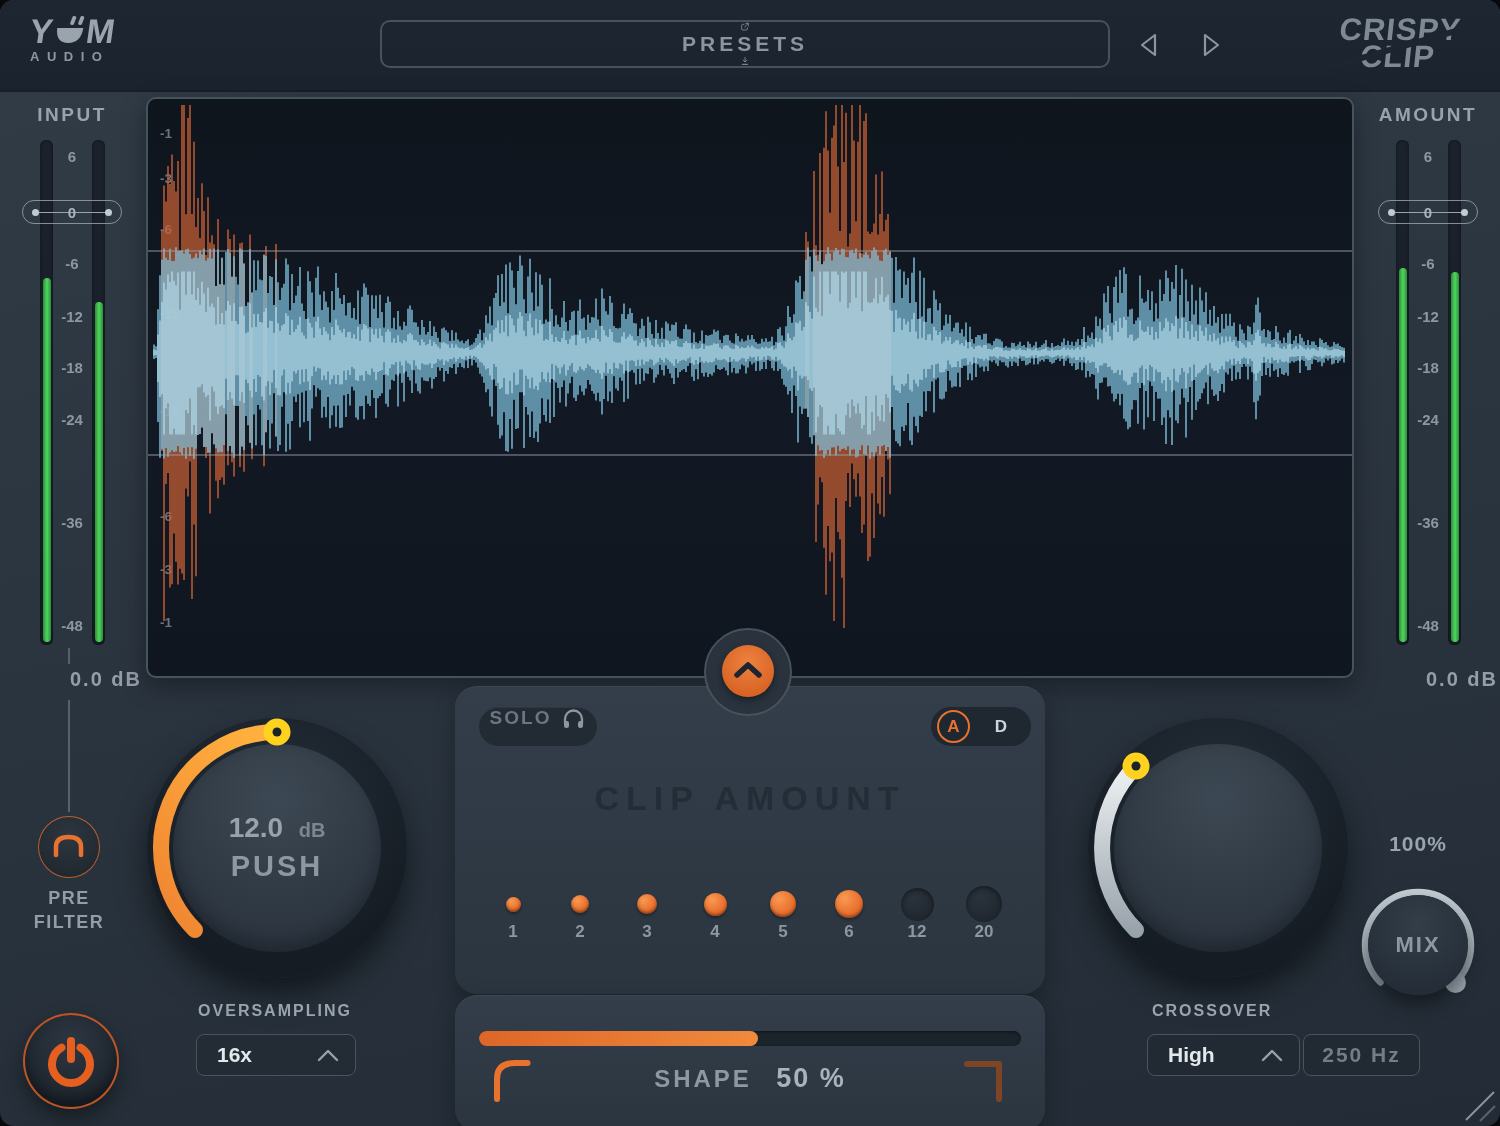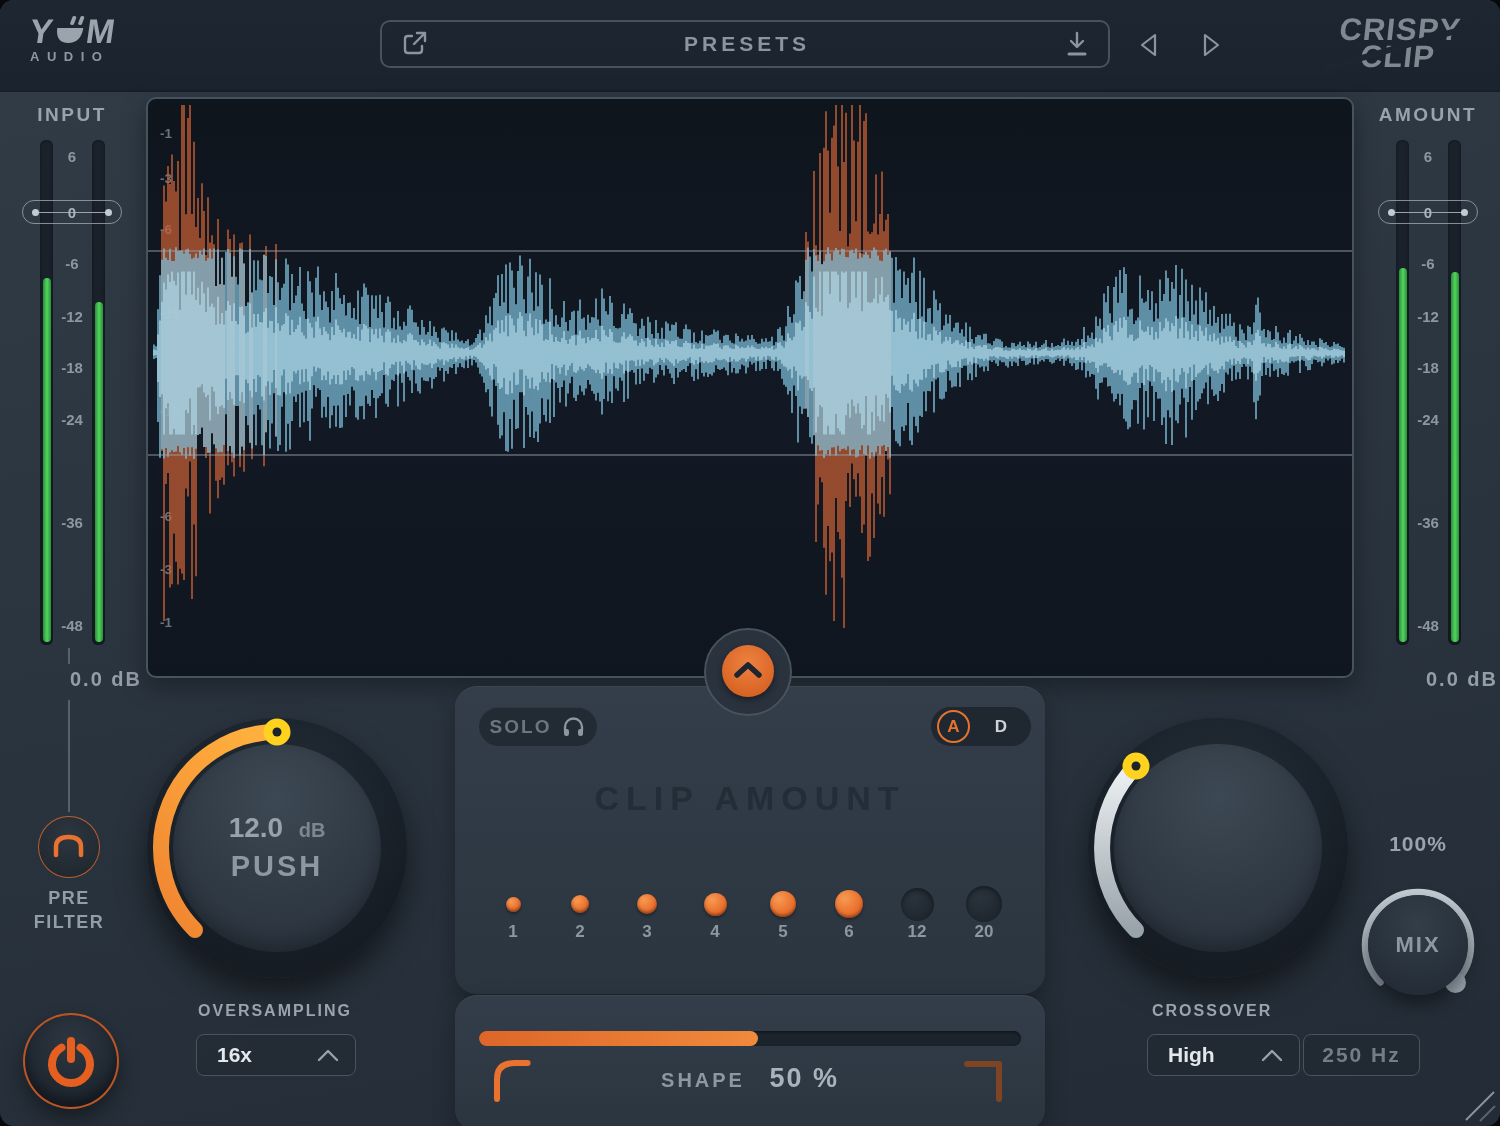--- a/index.html
+++ b/index.html
@@ -7,21 +7,21 @@
   .app{position:relative;width:1500px;height:1126px;border-radius:14px;overflow:hidden;
        background:linear-gradient(170deg,#313c47 0%,#2b3540 45%,#232c36 100%);}
 
   
   .topbar{position:absolute;left:0;top:0;width:1500px;height:92px;
           background:linear-gradient(180deg,#1e2731,#1b242e);border-bottom:2px solid #171f28;}
   .yum{position:absolute;left:30px;top:14px;color:#97a1aa;}
   .yum-row{display:flex;align-items:flex-end;transform:skewX(-8deg);font-weight:900;font-size:34px;line-height:30px;color:#9aa4ad;}
   .yum-sub{margin-top:3px;font-size:13px;font-weight:700;letter-spacing:7.5px;color:#8e98a1;}
   .presets{position:absolute;left:380px;top:20px;width:730px;height:48px;border:2px solid #46525c;border-radius:10px;
-           display:flex;align-items:center;justify-content:space-between;padding:0 18px;}
+           display:flex;align-items:center;justify-content:space-between;padding:0 18px;flex-direction:column;}
   .presets-label{flex:1;text-align:center;font-size:21px;font-weight:700;letter-spacing:4px;color:#8b959e;}
   .navarrow{position:absolute;top:30px;width:28px;height:30px;}
   .crispy{position:absolute;right:26px;top:16px;width:150px;text-align:center;
           transform:skewX(-6deg);font-weight:900;font-size:31px;line-height:27px;color:#7e8992;letter-spacing:1px;}
   .slash{position:absolute;right:18px;top:44px;width:164px;height:6px;background:#1c2530;transform:rotate(-16deg);}
 
   
   .meter-label{position:absolute;width:140px;text-align:center;top:104px;font-size:19px;font-weight:700;letter-spacing:2.5px;color:#99a3ac;}
   .meter{position:absolute;top:140px;width:100px;height:505px;}
   .mbar{position:absolute;top:0;width:13px;height:505px;border-radius:6px;background:linear-gradient(180deg,#1b222b,#161d25);box-shadow:inset 0 0 3px #0c1116;}
@@ -71,36 +71,36 @@
   .small-label{position:absolute;font-size:16px;font-weight:700;letter-spacing:2px;color:#99a4ad;}
   .dropdown{position:absolute;height:42px;border:1.5px solid #49545e;border-radius:8px;background:rgba(0,0,0,.07);
         display:flex;align-items:center;justify-content:space-between;padding:0 16px 0 20px;}
   .dd-value{font-size:21px;font-weight:700;color:#e3e8ec;}
   .dd-value.dim{color:#727d87;letter-spacing:2px;}
 
   
   .panel{position:absolute;left:455px;width:590px;border-radius:22px;
         background:linear-gradient(180deg,#333e4a,#2b3540);box-shadow:inset 0 1px 0 rgba(255,255,255,.05),0 10px 22px rgba(0,0,0,.3);}
   .solo{position:absolute;left:24px;top:21px;width:118px;height:39px;border-radius:20px;background:#222b34;
-        box-shadow:inset 0 1px 0 rgba(255,255,255,.06);display:flex;align-items:center;justify-content:center;gap:10px;}
+        box-shadow:inset 0 1px 0 rgba(255,255,255,.06);display:flex;align-items:flex-start;justify-content:center;gap:10px;}
   .solo-label{font-size:19px;font-weight:700;letter-spacing:2px;color:#6b7681;}
   .ad{position:absolute;right:14px;top:21px;width:100px;height:39px;border-radius:20px;background:#1f2831;
         display:flex;align-items:center;}
   .ad-a{position:absolute;left:6px;top:3px;width:33px;height:33px;border-radius:50%;border:2px solid #e8722e;
         display:flex;align-items:center;justify-content:center;font-size:17px;font-weight:700;color:#e8722e;}
   .ad-d{position:absolute;right:20px;width:20px;text-align:center;font-size:17px;font-weight:700;color:#cdd5da;}
   .clip-title{position:absolute;left:0;width:100%;top:93px;text-align:center;font-size:34px;font-weight:800;letter-spacing:7px;color:#232d38;}
   .dot{position:absolute;border-radius:50%;}
   .dot.on{background:radial-gradient(circle at 35% 30%,#f79a52,#e96f2d 60%,#c9561f);box-shadow:inset 0 -2px 3px rgba(0,0,0,.35),0 2px 3px rgba(0,0,0,.35);}
   .dot.off{background:radial-gradient(circle at 40% 32%,#2a333d,#1f262e 75%);box-shadow:inset 0 2px 4px rgba(0,0,0,.4);}
   .dot-label{position:absolute;width:40px;text-align:center;top:236px;font-size:17px;font-weight:700;color:#8d97a0;}
   .track{position:absolute;left:24px;top:36px;width:542px;height:15px;border-radius:8px;background:#1b232b;box-shadow:inset 0 1px 3px rgba(0,0,0,.5);}
   .track-fill{position:absolute;left:0;top:0;height:15px;border-radius:8px;background:linear-gradient(90deg,#dd6628,#f08a3c);}
   .shape-text{position:absolute;left:0;width:100%;top:68px;text-align:center;}
-  .shape-lab{font-size:20px;font-weight:700;letter-spacing:3px;color:#8d98a1;margin-right:20px;}
+  .shape-lab{font-size:24px;font-weight:700;letter-spacing:3px;color:#8d98a1;margin-right:20px;}
   .shape-val{font-size:27px;font-weight:700;letter-spacing:2px;color:#a9b3bc;}
 
   .resize{position:absolute;right:4px;bottom:4px;width:34px;height:34px;}
 </style>
 </head>
 <body>
 
 <div class="app">
 
   <div class="topbar">

